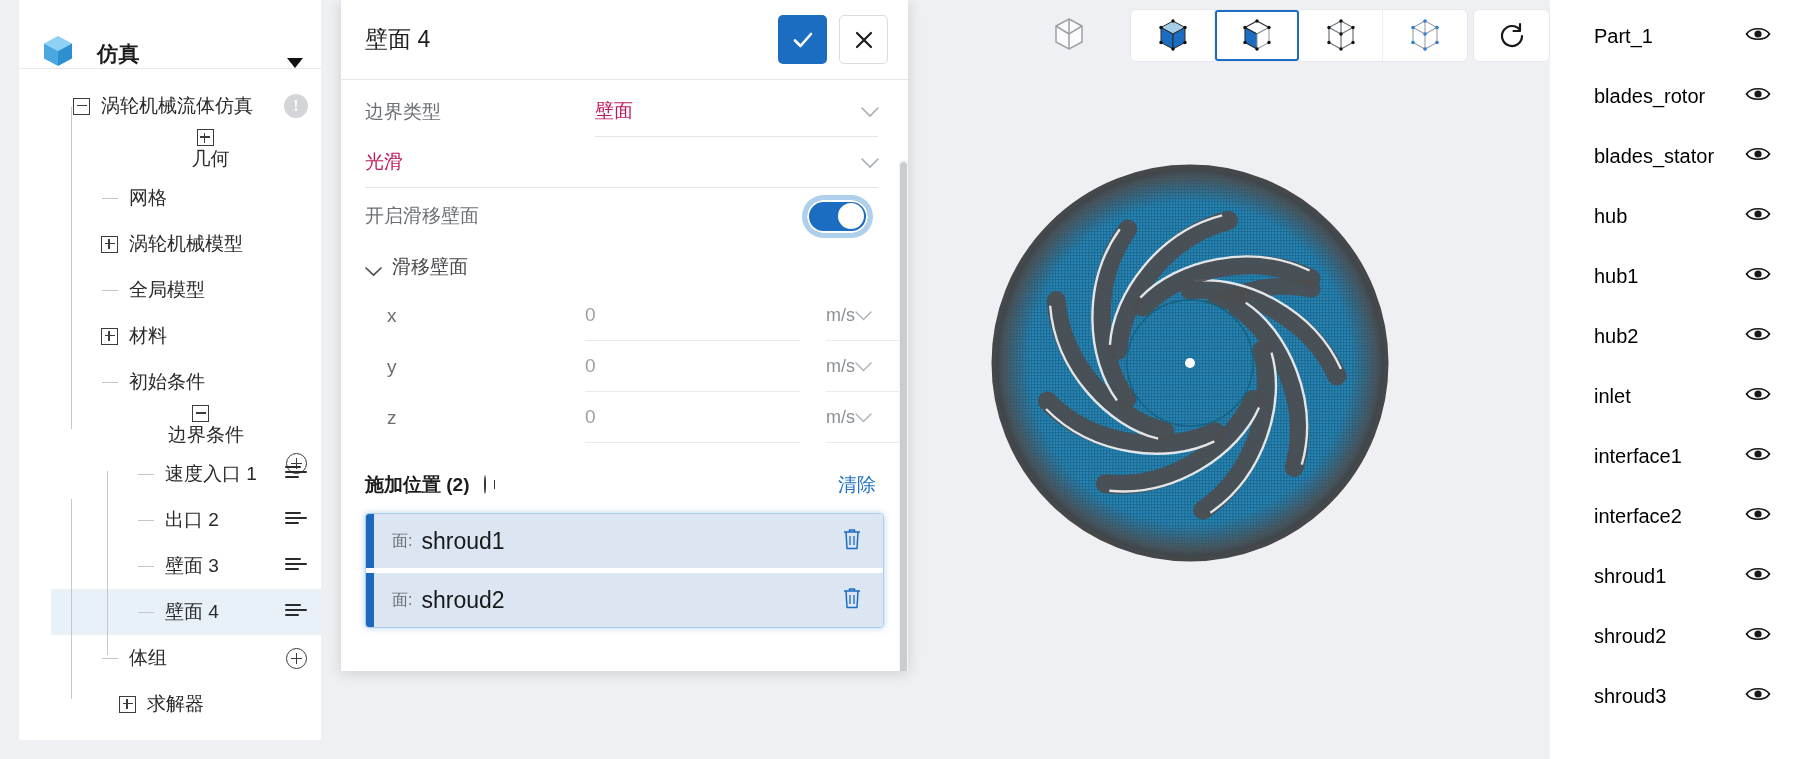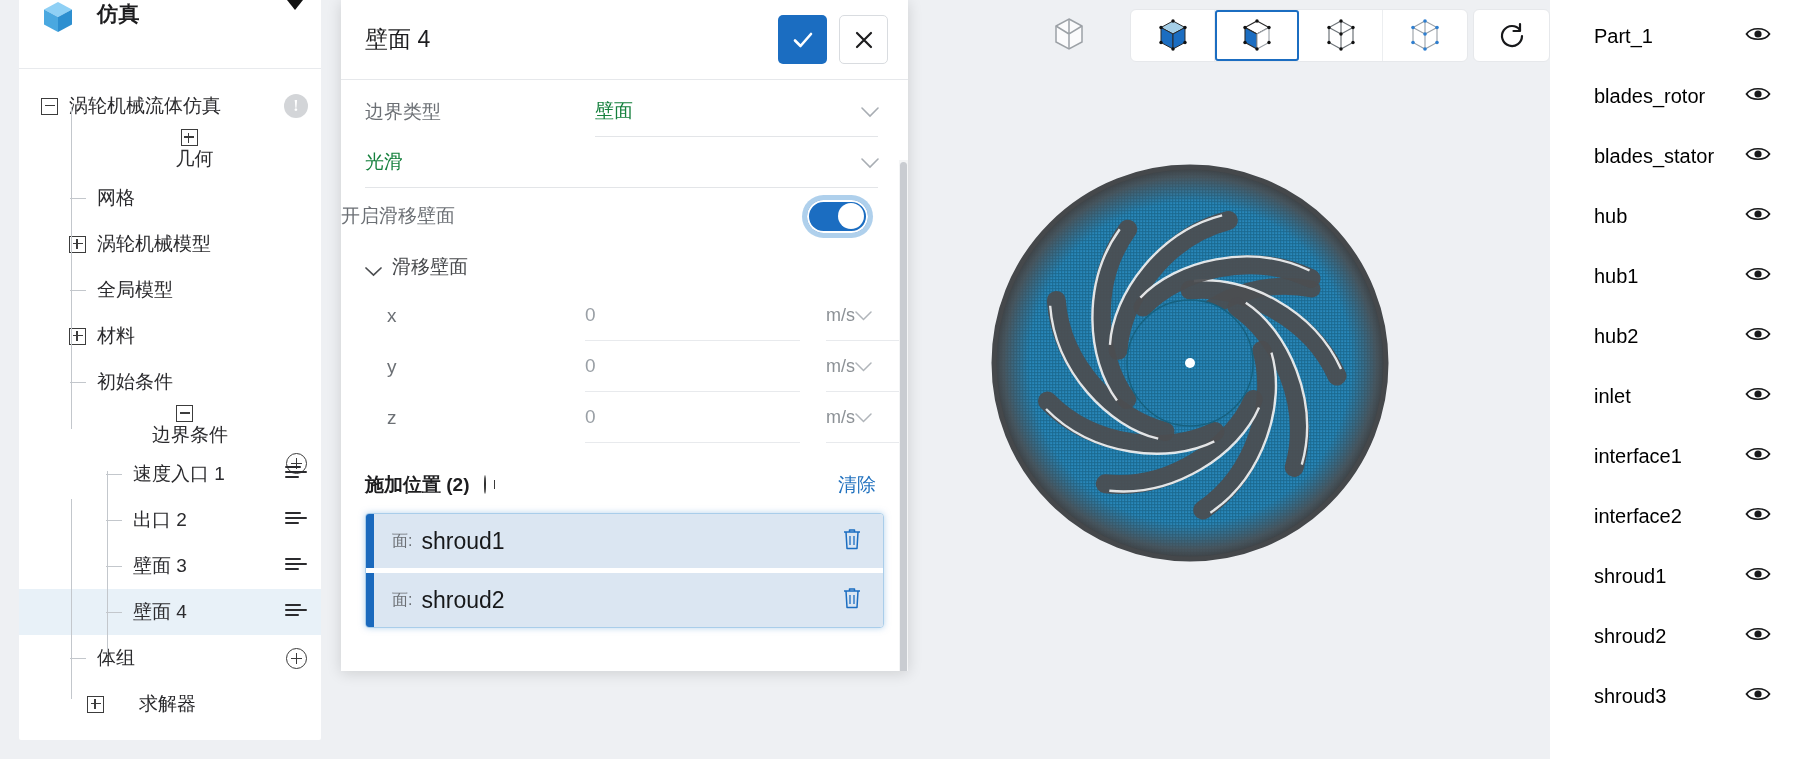--- a/index.html
+++ b/index.html
@@ -15,21 +15,21 @@
   
   .left-panel {
     position: absolute; left: 19px; top: 0; width: 302px; height: 740px;
     background: #ffffff;
     border-radius: 0 0 2px 2px;
     display: flex; flex-direction: column;
     overflow: hidden;
   }
   .lp-header {
     height: 69px; flex: 0 0 69px;
-    display: flex; align-items: flex-start;
+    display: flex; align-items: flex-end;
     padding: 0 18px 0 22px;
     border-bottom: 1px solid #e8eaed;
     background:#fff;
   }
   .cube-logo { width: 34px; height: 34px; flex: 0 0 34px; }
   .lp-title {
     font-size: 21px; font-weight: bold; color: #1d1d1f;
     margin-left: 22px; letter-spacing: 0.5px;
   }
   .lp-caret {
@@ -43,20 +43,21 @@
     flex: 1 1 auto; padding-top: 14px; position: relative;
     overflow: hidden;
   }
   .tree-row {
     position: relative;
     display: flex; align-items: center;
     height: 46px;
     font-size: 19px;
     color: #2b2b2e;
     padding-right: 10px;
+    margin-left: 32px;
   }
   .tree-row.selected { background: #e8f1f8; }
   .tree-label { white-space: nowrap; }
   .expander {
     width: 17px; height: 17px; flex: 0 0 17px;
     border: 1.4px solid #3c3c3c;
     position: relative;
     margin-right: 11px;
   }
   .expander::before {
@@ -132,27 +133,27 @@
     display: flex; align-items: center;
     height: 51px; padding: 0 0 0 24px;
   }
   .field-label { font-size: 19px; color: #6c7075; width: 230px; flex: 0 0 230px; }
   .select-wrap {
     flex: 1 1 auto; margin-right: 30px;
     height: 100%; position: relative;
     border-bottom: 1px solid #e3e5e8;
     display: flex; align-items: center;
   }
-  .select-val { font-size: 19px; color: #15803d; text-align: center; }
+  .select-val { font-size: 19px; color: #be185d; text-align: center; }
   .chev {
     position: absolute; right: 4px; top: 50%; margin-top: -4px;
     width: 13px; height: 13px;
   }
   .chev svg { display:block; }
-  .toggle-row { display:flex; align-items:center; height: 56px; }
+  .toggle-row { display:flex; align-items:center; height: 56px; padding-left: 24px; }
   .toggle {
     margin-left: auto; margin-right: 40px;
     width: 61px; height: 33px; border-radius: 17px;
     background: #1b6dc1; position: relative;
     box-shadow: 0 0 0 5px rgba(110,170,220,.55), inset 0 0 0 2px #fff;
     cursor: pointer;
   }
   .toggle .knob {
     position: absolute; top: 3.5px; right: 4px;
     width: 26px; height: 26px; border-radius: 50%; background: #fff;
@@ -358,21 +359,21 @@
             </span>
           </span>
         </div>
         <div class="tree-row" style="padding-left: 50px;">
           <span class="elbow"></span>
           <span class="tree-label">体组</span>
           <span class="row-action">
             <span class="plus-circle"></span>
           </span>
         </div>
-        <div class="tree-row" style="padding-left: 68px; gap: 24px;">
+        <div class="tree-row" style="padding-left: 68px;">
           <span class="expander plus"></span>
           <span class="tree-label">求解器</span>
         </div>
         <div class="tree-row" style="padding-left: 50px;">
           <span class="tree-label">时间步&amp;资源</span>
         </div>
         <div class="vline" style="left: 52px; top: 38px; height: 322px;"></div>
         <div class="vline" style="left: 52px; top: 430px; height: 200px;"></div>
         <div class="vline" style="left: 88px; top: 402px; height: 184px;"></div>
       </div>

